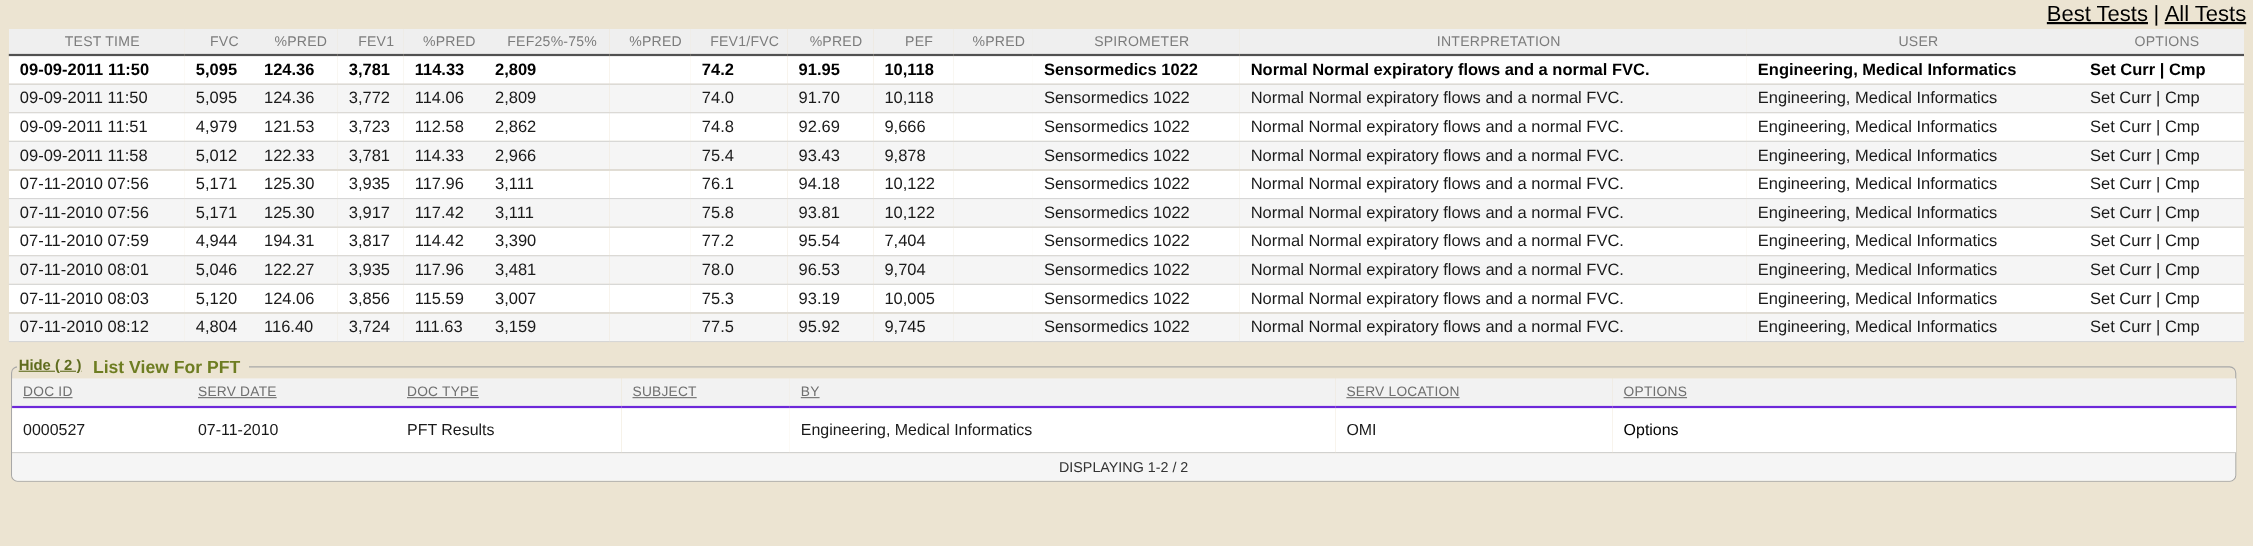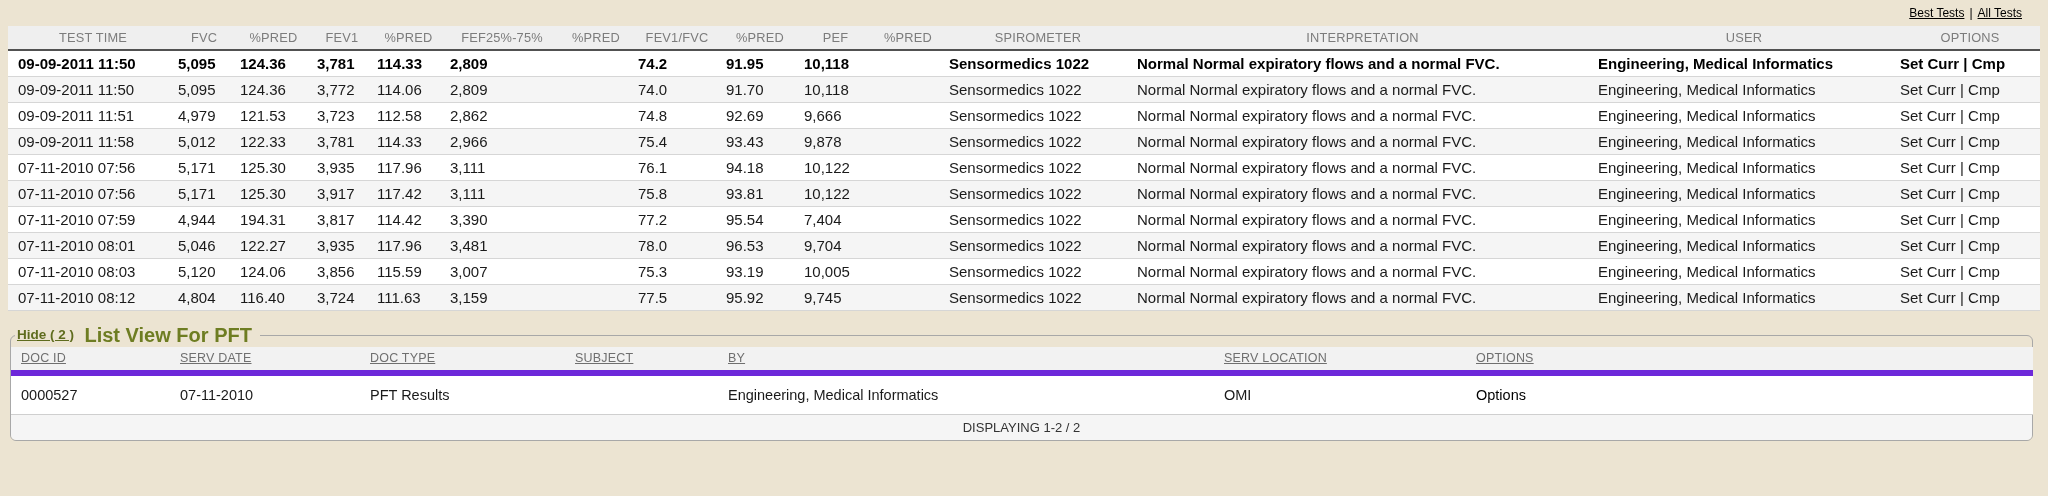--- a/index.html
+++ b/index.html
@@ -8,22 +8,22 @@
     width: 2048px; height: 496px;
     background: #ece4d2;
     font-family: "Liberation Sans", sans-serif;
     color: #1a1a1a;
     overflow: hidden;
   }
   
   .top-links {
     height: 26px;
     display: flex; justify-content: flex-end; align-items: center;
-    padding-right: 26px; gap: 5px;
-    font-size: 12px; font-weight: 500;
+    padding-right: 6px; gap: 5px;
+    font-size: 20px; font-weight: 500;
   }
   .top-links a { color: #000; text-decoration: underline; cursor: pointer; }
   .top-links .sep { color: #000; }
 
   
   table.pft {
     border-collapse: collapse; table-layout: fixed;
     margin: 0 8px; width: 2032px;
     font-size: 15px;
   }
@@ -48,31 +48,31 @@
   fieldset.listview {
     margin: 13px 15px 0 10px;
     border: 1px solid #a8a8a8; border-radius: 6px;
     padding: 0; min-inline-size: 0;
   }
   fieldset.listview legend { margin-left: 4px; padding: 0 8px 0 2px; }
   .hide-link {
     color: #5f6c1e; font-weight: bold; font-size: 13.5px;
     text-decoration: underline; cursor: pointer; vertical-align: 3px;
   }
-  .lv-title { color: #6e7d22; font-weight: bold; font-size: 20px; margin-left: 6px; }
+  .lv-title { color: #6e7d22; font-weight: bold; font-size: 16px; margin-left: 6px; }
 
   table.docs {
     width: 100%; border-collapse: collapse; table-layout: fixed;
     font-size: 14.5px;
   }
   .docs thead th {
     background: #f2f2f2; height: 26px;
     text-align: left; padding: 0 0 0 10px;
     font-size: 12.5px; color: #6f6f6f; font-weight: 400; letter-spacing: .2px;
-    border-bottom: 6px solid #6d28d9;
+    border-bottom: 2px solid #6d28d9;
     white-space: nowrap; overflow: hidden;
   }
   .docs thead th span { text-decoration: underline; cursor: pointer; }
   .docs tbody td {
     height: 42px; padding: 0 0 0 10px;
     border-bottom: 1px solid #cfcfcf;
     vertical-align: middle;
     white-space: nowrap; overflow: hidden;
   }
   .docs tbody tr:nth-child(odd)  { background: #ffffff; }

